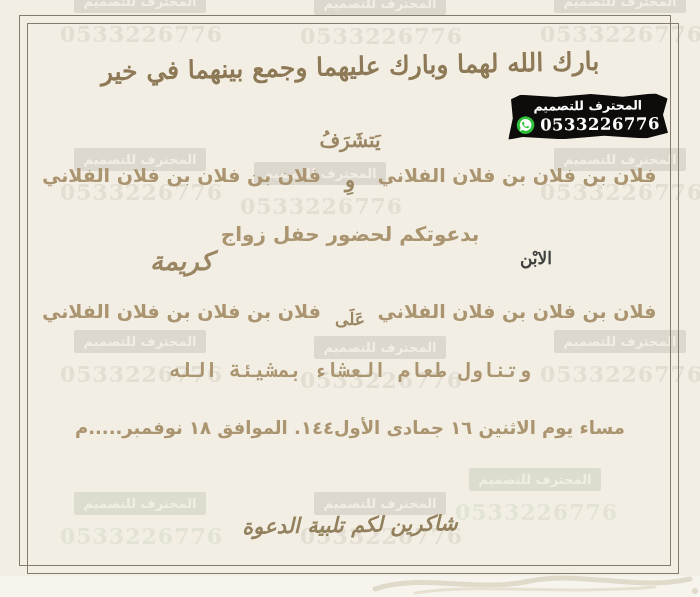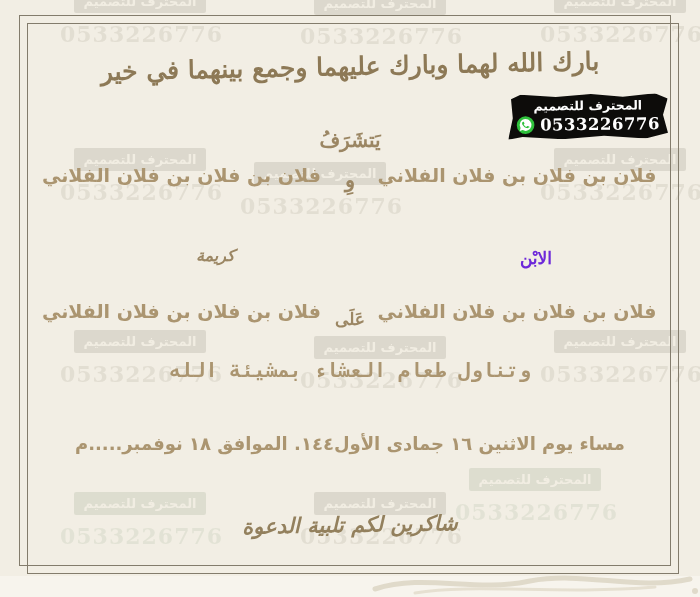--- a/index.html
+++ b/index.html
@@ -47,28 +47,28 @@
          padding:0 42px;box-sizing:border-box;font-size:19px;font-weight:bold;line-height:27px;}
   .names-2{top:298px;}
   .name{width:282px;}
   .name-right{text-align:center;}
   .name-left{text-align:left;}
   .ornament{width:44px;font-size:21px;color:#9b8663;padding-top:4px;font-family:"DejaVu Serif", serif;font-weight:bold;}
   .ornament-small{font-size:17px;padding-top:8px;}
 
   .invite{top:222px;font-size:20px;font-weight:bold;}
   .labels{top:246px;height:34px;}
-  .son-label{position:absolute;right:148px;top:2px;font-size:17px;color:#6d28d9;
+  .son-label{position:absolute;right:148px;top:2px;font-size:17px;color:#404040;
              font-family:"DejaVu Serif", serif;font-weight:bold;}
-  .daughter-label{position:absolute;left:150px;top:0;font-size:16px;color:#9b8663;
-             font-family:"DejaVu Serif", serif;font-weight:bold;font-style:italic;margin-left:46px;}
+  .daughter-label{position:absolute;left:150px;top:0;font-size:26px;color:#9b8663;
+             font-family:"DejaVu Serif", serif;font-weight:bold;font-style:italic;}
 
   .dinner{top:358px;font-size:20px;font-weight:bold;font-family:Liberation Mono, monospace;}
 
-  .schedule{top:432px;font-size:18px;font-weight:bold;line-height:23px;}
+  .schedule{top:416px;font-size:18px;font-weight:bold;line-height:23px;}
 
   .thanks{top:512px;font-size:21px;color:#93805d;font-family:"DejaVu Serif", serif;
           font-weight:bold;font-style:italic;transform:rotate(-1deg);}
 
   
   .badge{
     position:absolute;top:94px;right:32px;z-index:4;
     background:#0d0c0a;color:#ffffff;padding:4px 8px 5px;
     transform:rotate(-0.6deg);direction:rtl;
     clip-path:polygon(2% 10%,8% 0,30% 6%,52% 0,72% 7%,92% 0,100% 12%,97% 48%,100% 88%,86% 100%,60% 93%,34% 100%,9% 94%,0 100%,3% 52%);
@@ -111,20 +111,21 @@
     <div class="row blessing">بارك الله لهما وبارك عليهما وجمع بينهما في خير</div>
 
     <div class="row honored">يَتشَرَفُ</div>
 
     <div class="row names">
       <div class="name name-right">فلان بن فلان بن فلان الفلاني</div>
       <div class="ornament">وِ</div>
       <div class="name name-left">فلان بن فلان بن فلان الفلاني</div>
     </div>
 
+    <div class="row invite">بدعوتكم لحضور حفل زواج</div>
 
     <div class="row labels">
       <span class="son-label">الابْن</span>
       <span class="daughter-label">كريمة</span>
     </div>
 
     <div class="row names names-2">
       <div class="name name-right">فلان بن فلان بن فلان الفلاني</div>
       <div class="ornament ornament-small">عَلَى</div>
       <div class="name name-left">فلان بن فلان بن فلان الفلاني</div>

